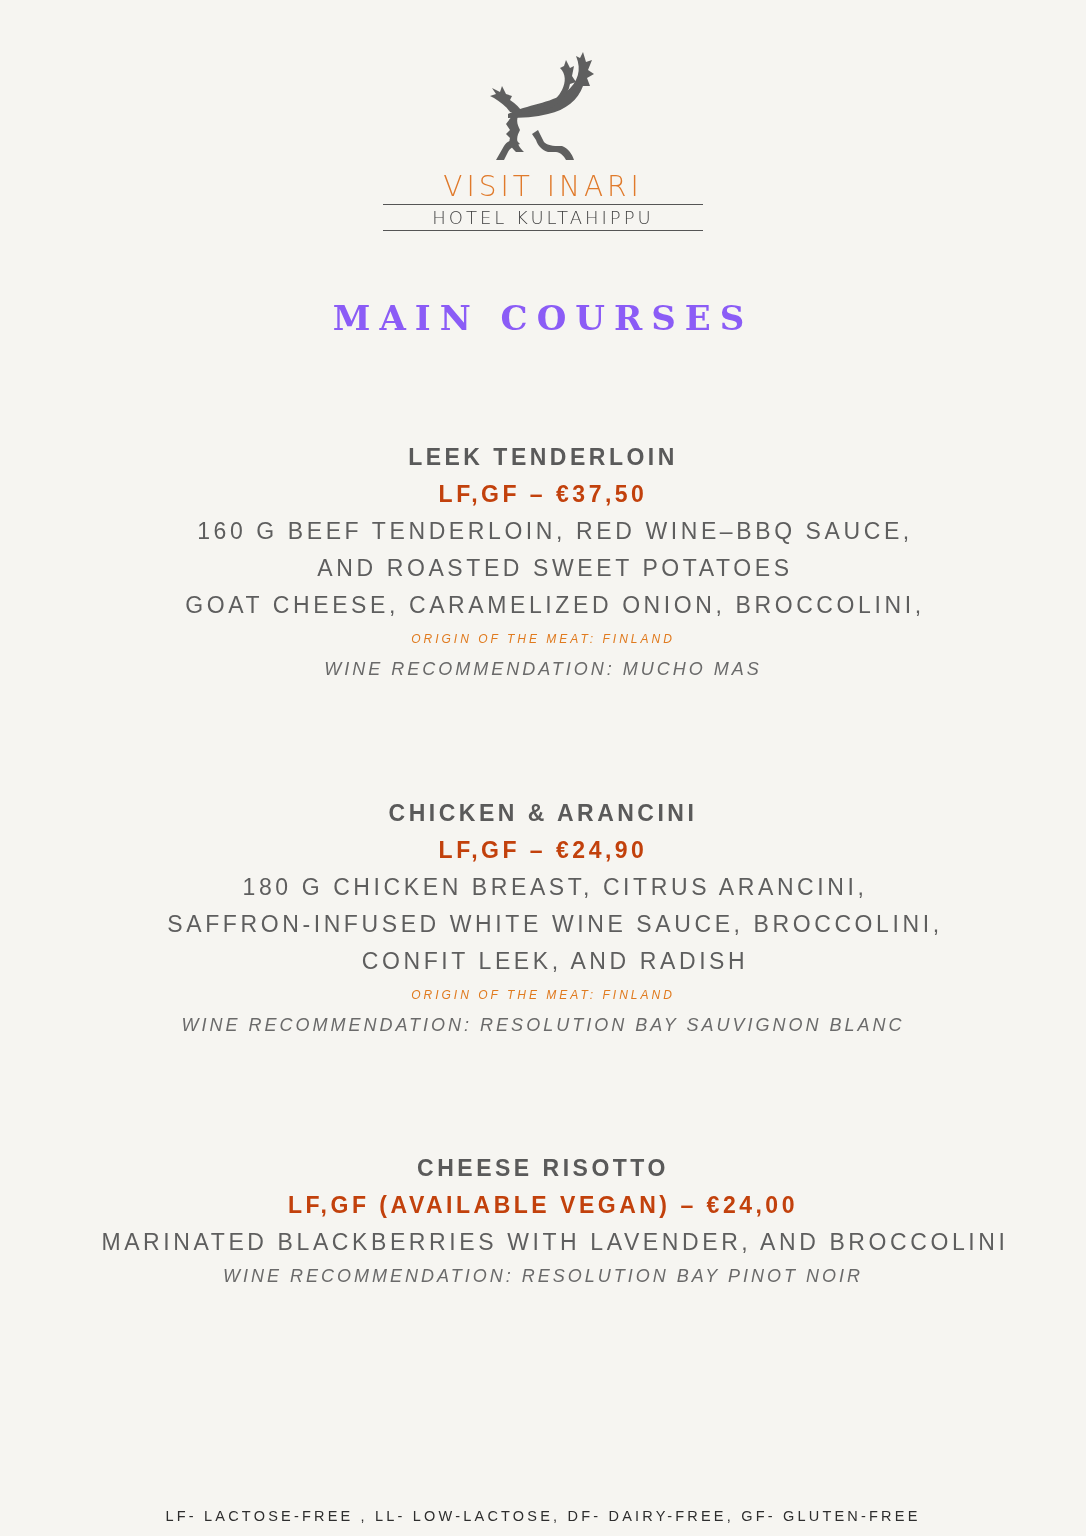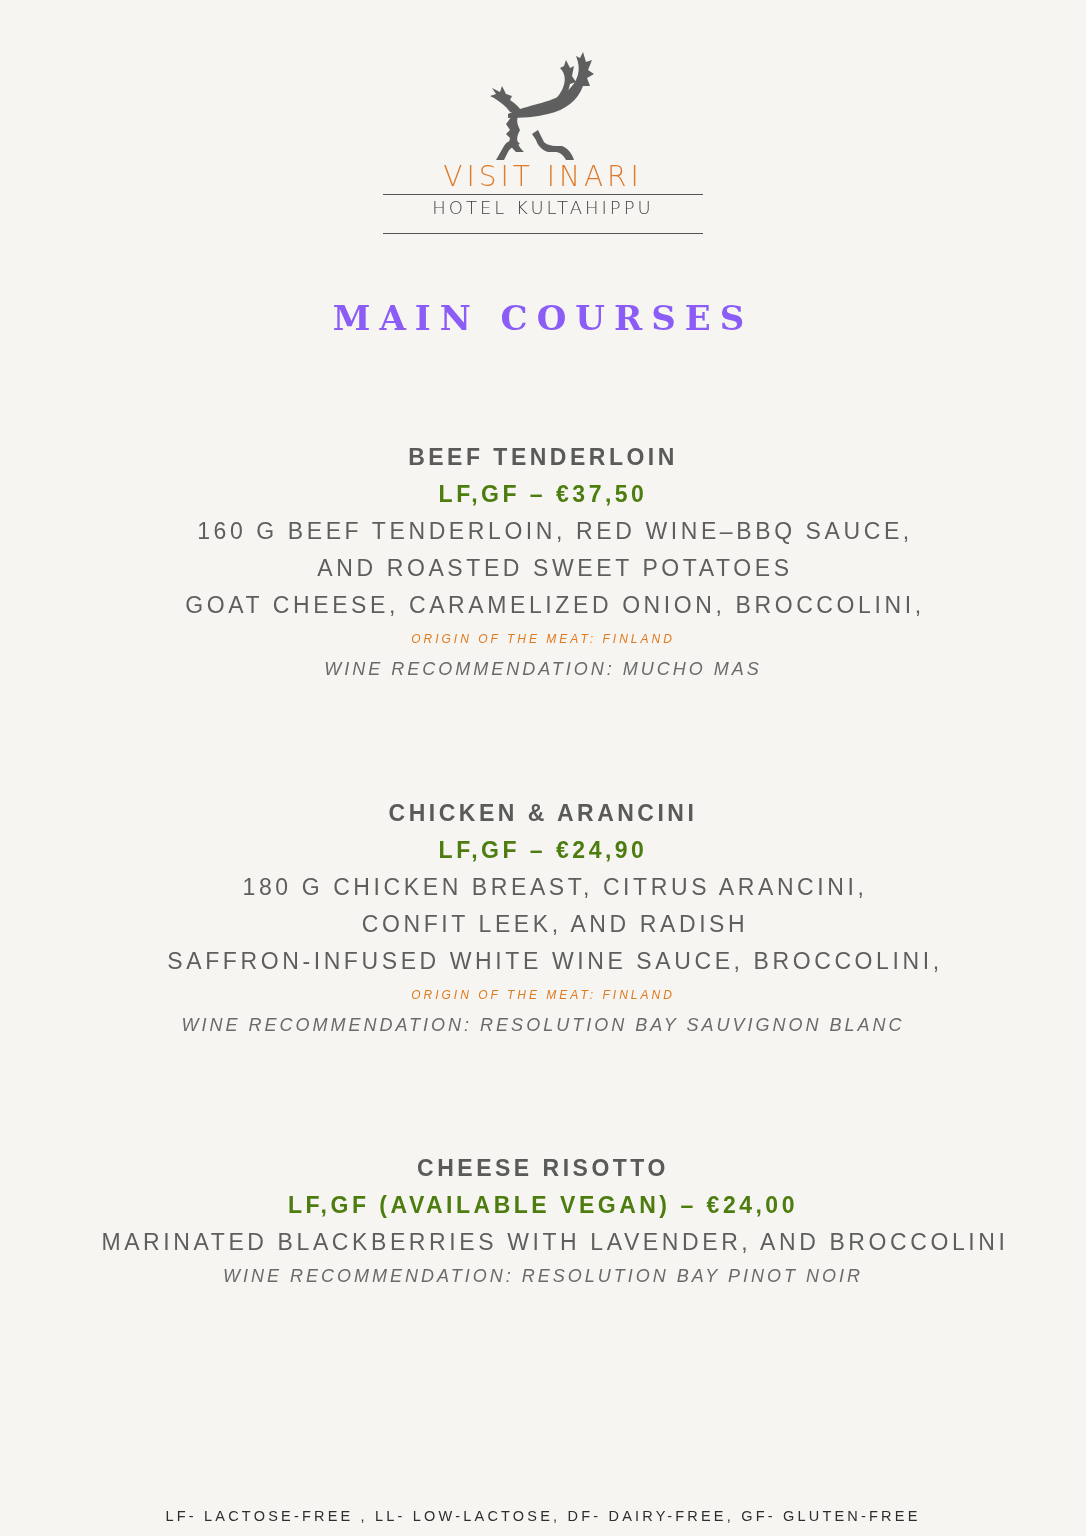--- a/index.html
+++ b/index.html
@@ -10,35 +10,35 @@
       color: #5b5b5b;
       position: relative;
       overflow: hidden;
     }
     .logo {
       position: absolute; left: 0; right: 0; top: 52px;
       display: flex; flex-direction: column; align-items: center;
     }
     .logo svg { display: block; }
     .brand {
-      margin-top: 2px;
+      margin-top: 12px;
       color: #e07a2b;
       font-family: "DejaVu Sans", sans-serif;
       font-weight: 200;
       font-size: 28px;
       letter-spacing: 4px;
       line-height: 30px;
     }
     .hotel-block {
       margin-top: 2px;
       width: 320px;
       border-top: 1.5px solid #555;
       border-bottom: 1.5px solid #555;
       text-align: center;
-      padding: 2px 0 14px;
+      padding: 2px 0 1px;
     }
     .hotel {
       font-family: "DejaVu Sans", sans-serif;
       font-size: 18px;
       letter-spacing: 3px;
       color: #3f3f3f;
       line-height: 22px;
       font-weight: 300;
     }
     .title {
@@ -53,21 +53,21 @@
     .dish {
       position: absolute; left: 0; right: 0;
       text-align: center;
     }
     .dish-name {
       font-size: 23px; font-weight: bold; letter-spacing: 3.5px;
       color: #5a5a5a; line-height: 37px;
     }
     .dish-price {
       font-size: 23px; font-weight: bold; letter-spacing: 3.5px;
-      color: #4d7c0f; line-height: 37px;
+      color: #c2410c; line-height: 37px;
     }
     .dish-desc {
       font-size: 23px; letter-spacing: 3.6px; color: #5e5e5e;
       line-height: 37px;
       margin-left: 24px;
     }
     .origin {
       font-size: 12px; font-style: italic; letter-spacing: 3px;
       color: #e07a1e; line-height: 30px;
     }
@@ -103,35 +103,35 @@
   </svg>
   <div class="brand">VISIT INARI</div>
   <div class="hotel-block">
     <div class="hotel">HOTEL KULTAHIPPU</div>
   </div>
 </div>
 
 <div class="title">MAIN COURSES</div>
 
 <div class="dish" style="top:439px;">
-  <div class="dish-name">BEEF TENDERLOIN</div>
+  <div class="dish-name">LEEK TENDERLOIN</div>
   <div class="dish-price">LF,GF – €37,50</div>
   <div class="dish-desc">160 G BEEF TENDERLOIN, RED WINE–BBQ SAUCE,</div>
   <div class="dish-desc">AND ROASTED SWEET POTATOES</div>
   <div class="dish-desc">GOAT CHEESE, CARAMELIZED ONION, BROCCOLINI,</div>
   <div class="origin">ORIGIN OF THE MEAT: FINLAND</div>
   <div class="wine">WINE RECOMMENDATION: MUCHO MAS</div>
 </div>
 
 <div class="dish" style="top:795px;">
   <div class="dish-name">CHICKEN &amp; ARANCINI</div>
   <div class="dish-price">LF,GF – €24,90</div>
   <div class="dish-desc">180 G CHICKEN BREAST, CITRUS ARANCINI,</div>
+  <div class="dish-desc">SAFFRON-INFUSED WHITE WINE SAUCE, BROCCOLINI,</div>
   <div class="dish-desc">CONFIT LEEK, AND RADISH</div>
-  <div class="dish-desc">SAFFRON-INFUSED WHITE WINE SAUCE, BROCCOLINI,</div>
   <div class="origin">ORIGIN OF THE MEAT: FINLAND</div>
   <div class="wine">WINE RECOMMENDATION: RESOLUTION BAY SAUVIGNON BLANC</div>
 </div>
 
 <div class="dish" style="top:1150px;">
   <div class="dish-name">CHEESE RISOTTO</div>
   <div class="dish-price">LF,GF (AVAILABLE VEGAN) – €24,00</div>
   <div class="dish-desc">MARINATED BLACKBERRIES WITH LAVENDER, AND BROCCOLINI</div>
   <div class="wine">WINE RECOMMENDATION: RESOLUTION BAY PINOT NOIR</div>
 </div>

